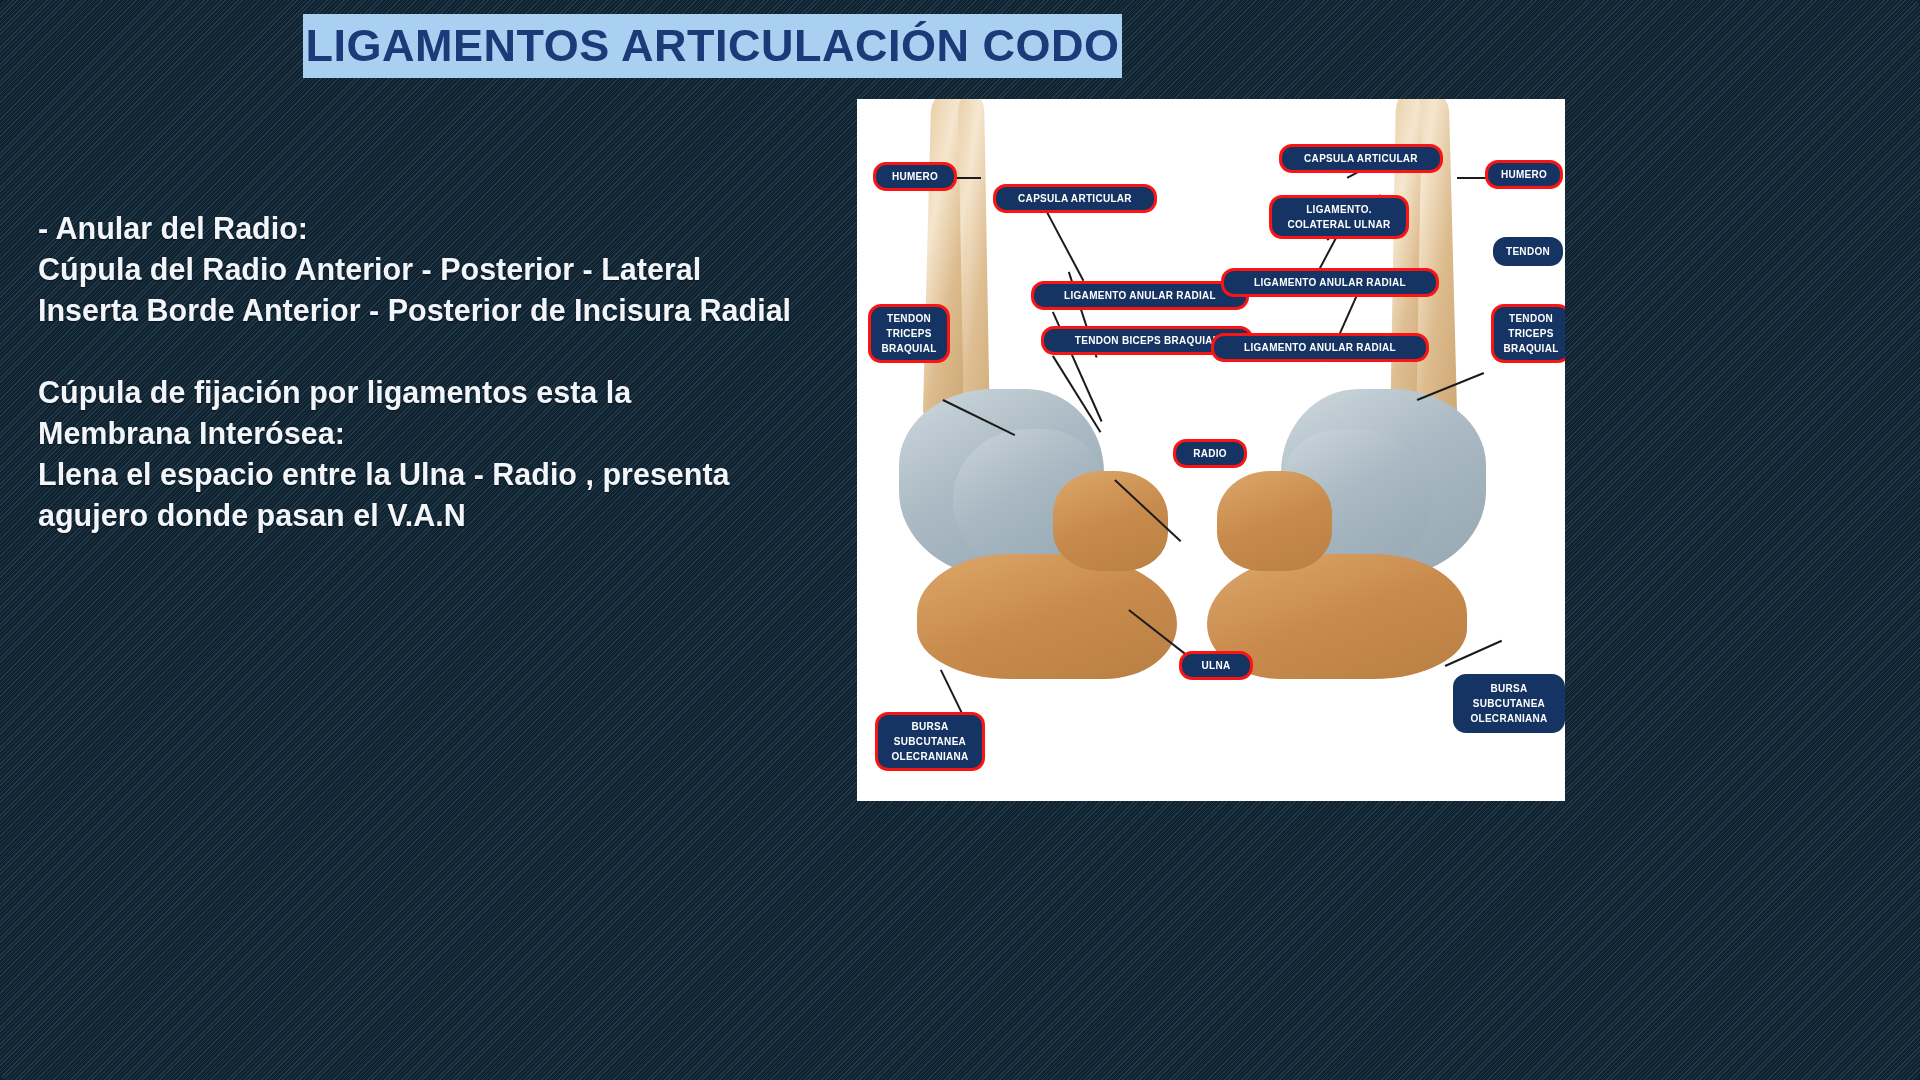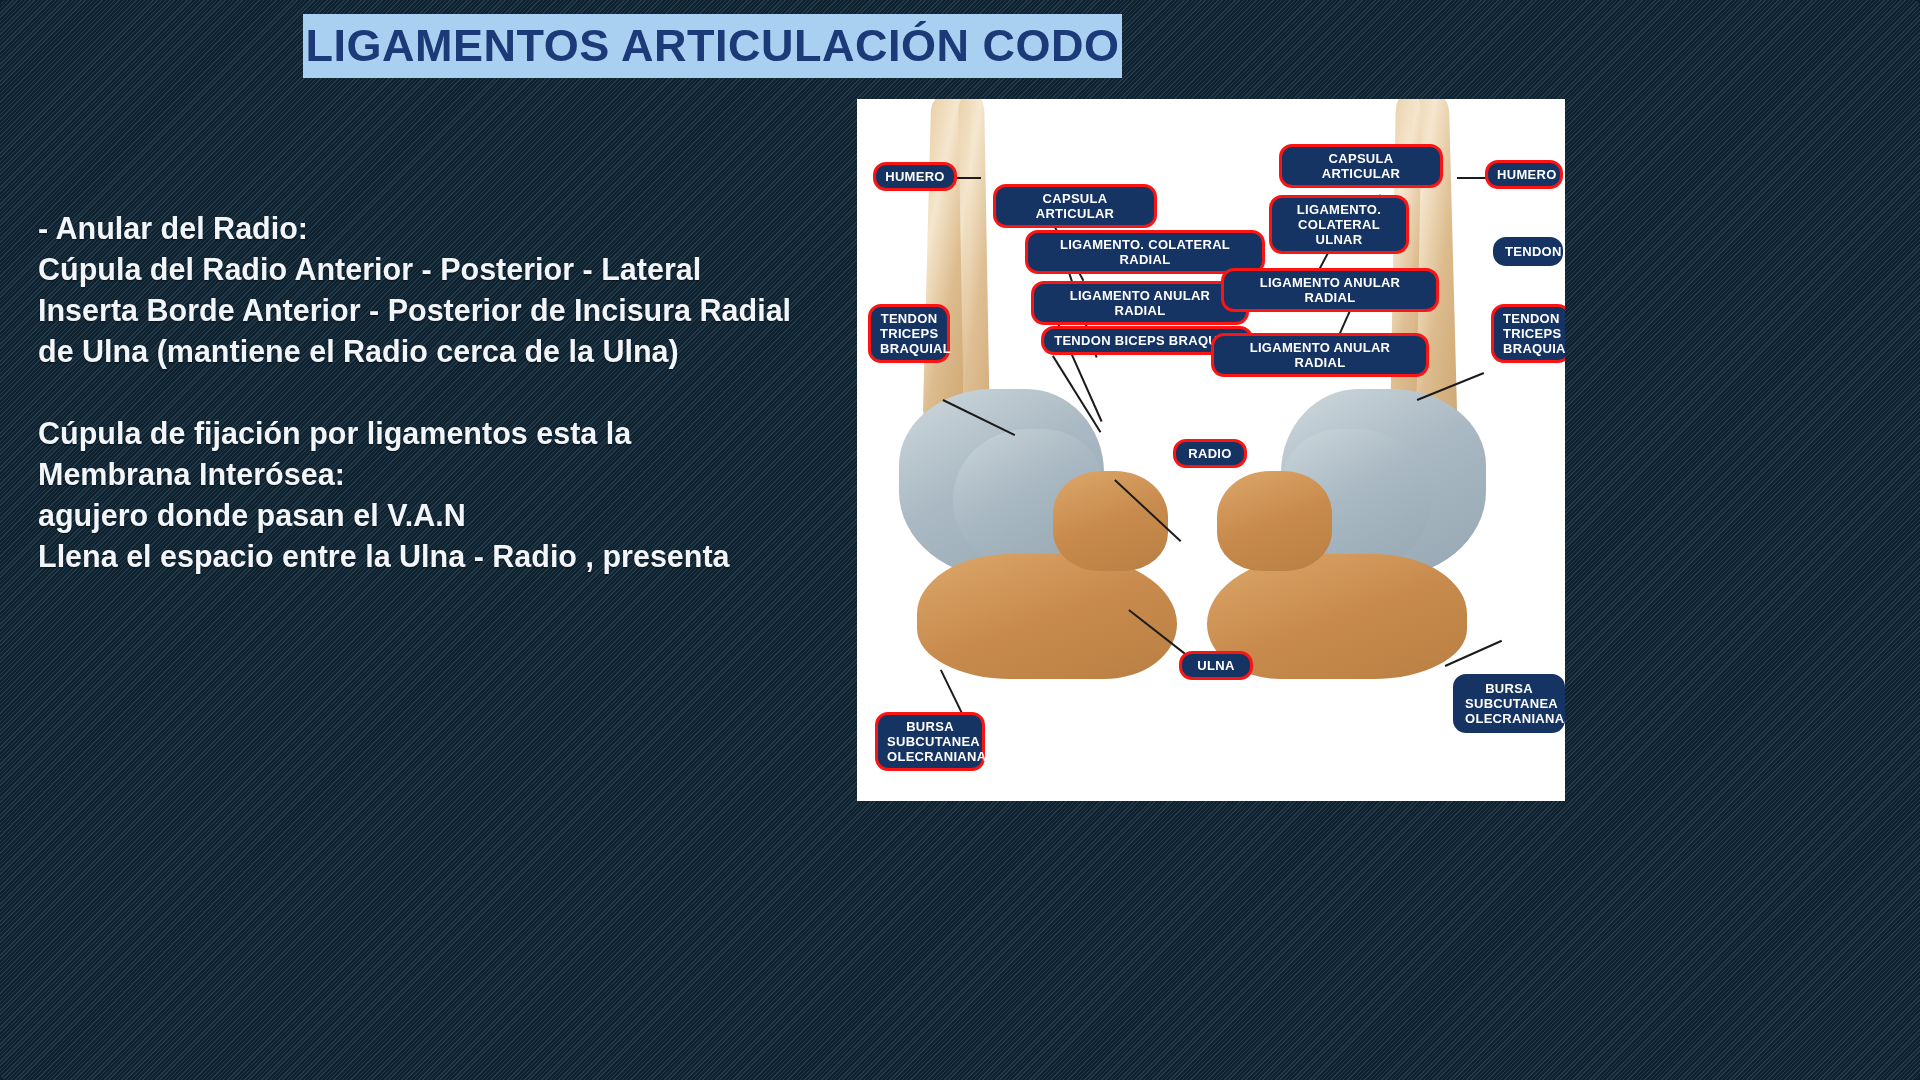--- a/index.html
+++ b/index.html
@@ -83,21 +83,21 @@
     position: absolute;
     background: linear-gradient(160deg,#dda76a 0%, #c88b4d 50%, #b97f42 100%);
   }
   
   .callout {
     position: absolute;
     background: #163463;
     border: 3.5px solid #fb1414;
     border-radius: 13px;
     color: #ffffff;
-    font-size: 13px;
+    font-size: 10px;
     font-weight: bold;
     letter-spacing: 0.3px;
     line-height: 15px;
     padding: 4px 9px;
     text-align: center;
     white-space: pre-line;
     box-sizing: border-box;
     font-family: "Liberation Sans", sans-serif;
   }
   .leader {
@@ -113,26 +113,25 @@
 <div class="slide">
 
   <div class="title-banner">
     <div class="title-text">LIGAMENTOS ARTICULACIÓN CODO</div>
   </div>
 
   <div class="body-text">
     <p>- Anular del Radio:</p>
     <p>Cúpula del Radio  Anterior - Posterior - Lateral</p>
     <p>Inserta Borde Anterior - Posterior de Incisura Radial</p>
-    <p>de Ulna (mantiene el Radio cerca de la Ulna)</p>
     <div class="spacer"></div>
     <p>Cúpula  de fijación por  ligamentos esta la</p>
     <p class="underlined">Membrana Interósea:</p>
+    <p>Llena el espacio entre la Ulna - Radio , presenta</p>
     <p>agujero donde pasan el V.A.N</p>
-    <p>Llena el espacio entre la Ulna - Radio , presenta</p>
   </div>
 
   <div class="figure">
     <div class="fig-canvas">
 
       <div class="bone" style="left:70px; top:-6px; width:40px; height:330px; transform:rotate(1.5deg);"></div>
       <div class="bone" style="left:104px; top:-6px; width:26px; height:340px; transform:rotate(-1deg); opacity:.95;"></div>
       <div class="soft" style="left:42px; top:290px; width:205px; height:190px; border-radius:46% 38% 40% 52% / 40% 44% 50% 46%;"></div>
       <div class="soft" style="left:96px; top:330px; width:150px; height:140px; border-radius:50% 40% 45% 48%; opacity:.8;"></div>
       <div class="tan" style="left:60px; top:455px; width:260px; height:125px; border-radius:36% 44% 28% 36% / 48% 56% 44% 40%;"></div>
@@ -159,21 +158,20 @@
       <div class="leader" style="left:448px; top:196px; width:88px; transform:rotate(-62deg);"></div>
       <div class="leader" style="left:470px; top:262px; width:80px; transform:rotate(-66deg);"></div>
       <div class="leader" style="left:600px; top:78px; width:40px;"></div>
       <div class="leader" style="left:560px; top:300px; width:72px; transform:rotate(-22deg);"></div>
       <div class="leader" style="left:588px; top:566px; width:62px; transform:rotate(-24deg);"></div>
 
       <div class="callout" style="left:16px; top:63px; width:84px;">HUMERO</div>
 
       <div class="callout" style="left:136px; top:85px; width:164px;">CAPSULA ARTICULAR</div>
 
-      <div class="callout" style="left:168px; top:131px; width:240px;">LIGAMENTO. COLATERAL RADIAL</div>
 
       <div class="callout" style="left:174px; top:182px; width:218px;">LIGAMENTO ANULAR RADIAL</div>
 
       <div class="callout" style="left:184px; top:227px; width:212px;">TENDON BICEPS BRAQUIAL</div>
 
       <div class="callout" style="left:11px; top:205px; width:82px;">TENDON
 TRICEPS
 BRAQUIAL</div>
 
       <div class="callout" style="left:18px; top:613px; width:110px;">BURSA

